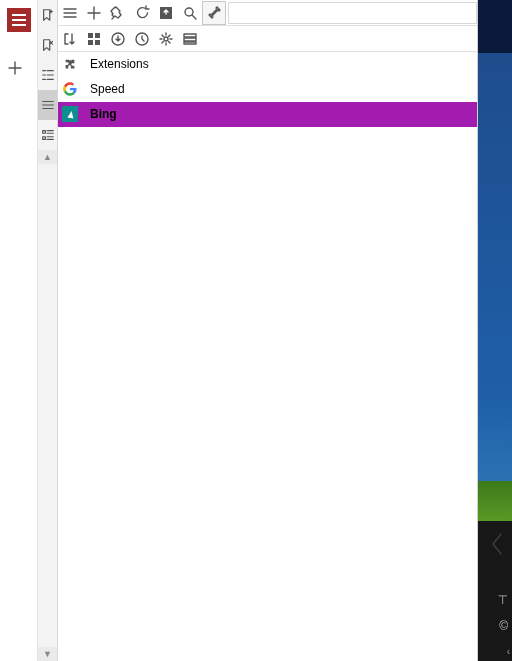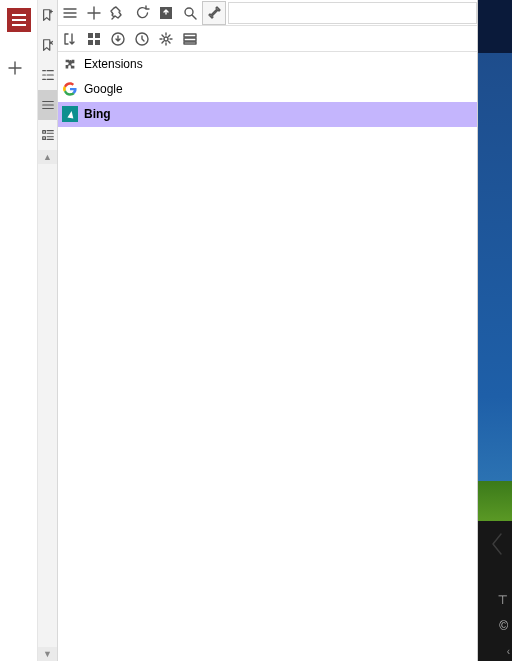--- a/index.html
+++ b/index.html
@@ -29,22 +29,22 @@
   
   .tbar{height:26px;display:flex;align-items:center;border-bottom:1px solid #e0e0e0;background:#fff;}
   .tbar2{height:26px;display:flex;align-items:center;border-bottom:1px solid #e0e0e0;background:#fff;}
   .tbtn{width:24px;height:24px;display:flex;align-items:center;justify-content:center;color:#444;cursor:default;}
   .tbtn svg{display:block;}
   .tbtn.boxed{border:1px solid #c8c8c8;background:#f6f6f6;}
   .search-field{flex:1;height:22px;margin-left:2px;border:1px solid #d8d8d8;background:#fff;}
 
   
   .list{flex:1;overflow:auto;background:#fff;}
-  .row{height:25px;display:flex;align-items:center;gap:6px;padding:0 4px;border-bottom:1px solid rgba(0,0,0,0);cursor:default;}
-  .row.selected{background:#c4b5fd;font-weight:700;}
+  .row{height:25px;display:flex;align-items:center;gap:12px;padding:0 4px;border-bottom:1px solid rgba(0,0,0,0);cursor:default;}
+  .row.selected{background:#a21caf;font-weight:700;}
   .row .fav{width:16px;height:16px;display:flex;align-items:center;justify-content:center;font-size:12px;}
   .row .label{white-space:nowrap;overflow:hidden;text-overflow:ellipsis;}
   .puzzle{color:#555;}
   .grid9{display:grid;grid-template-columns:repeat(3,4px);grid-template-rows:repeat(3,4px);gap:1px;}
   .grid9 span{background:#333;}
   .g-icon{width:14px;height:14px;}
   .bing-box{width:16px;height:16px;background:#0d8f8f;display:flex;align-items:center;justify-content:center;}
   .bing-tri{width:0;height:0;border-left:3px solid transparent;border-right:3px solid transparent;border-bottom:7px solid #fff;transform:translateX(1px) rotate(10deg);}
 
   
@@ -209,21 +209,21 @@
           </div>
           <div class="row">
             <span class="fav">
               <svg class="g-icon" viewBox="0 0 48 48">
                   <path fill="#EA4335" stroke="none" d="M24 9.5c3.9 0 6.6 1.7 8.1 3.1l5.9-5.9C34.3 3 29.7 1 24 1 14.8 1 6.9 6.6 3.3 14.7l6.9 5.4C12 14 17.5 9.5 24 9.5z"></path>
                   <path fill="#4285F4" stroke="none" d="M46.5 24.5c0-1.6-.1-2.8-.4-4H24v8.1h12.7c-.5 3-2.3 5.6-5 7.3l6.7 5.2C43.7 36.8 46.5 31.2 46.5 24.5z"></path>
                   <path fill="#FBBC05" stroke="none" d="M10.2 28.9c-.5-1.5-.8-3.1-.8-4.9s.3-3.4.8-4.9l-6.9-5.4C1.2 17.4 0 20.6 0 24s1.2 6.6 3.3 9.3l6.9-5.4z"></path>
                   <path fill="#34A853" stroke="none" d="M24 47c6.5 0 11.9-2.1 15.9-5.9l-6.7-5.2c-2 1.4-4.8 2.3-9.2 2.3-6.5 0-12-4.5-13.8-10.3l-6.9 5.4C6.9 41.4 14.8 47 24 47z"></path>
                 </svg>
             </span>
-            <span class="label">Google</span>
+            <span class="label">Speed</span>
           </div>
           <div class="row selected">
             <span class="fav">
               <span class="bing-box">
                   <span class="bing-tri"></span>
                 </span>
             </span>
             <span class="label">Bing</span>
           </div>
         </div>

